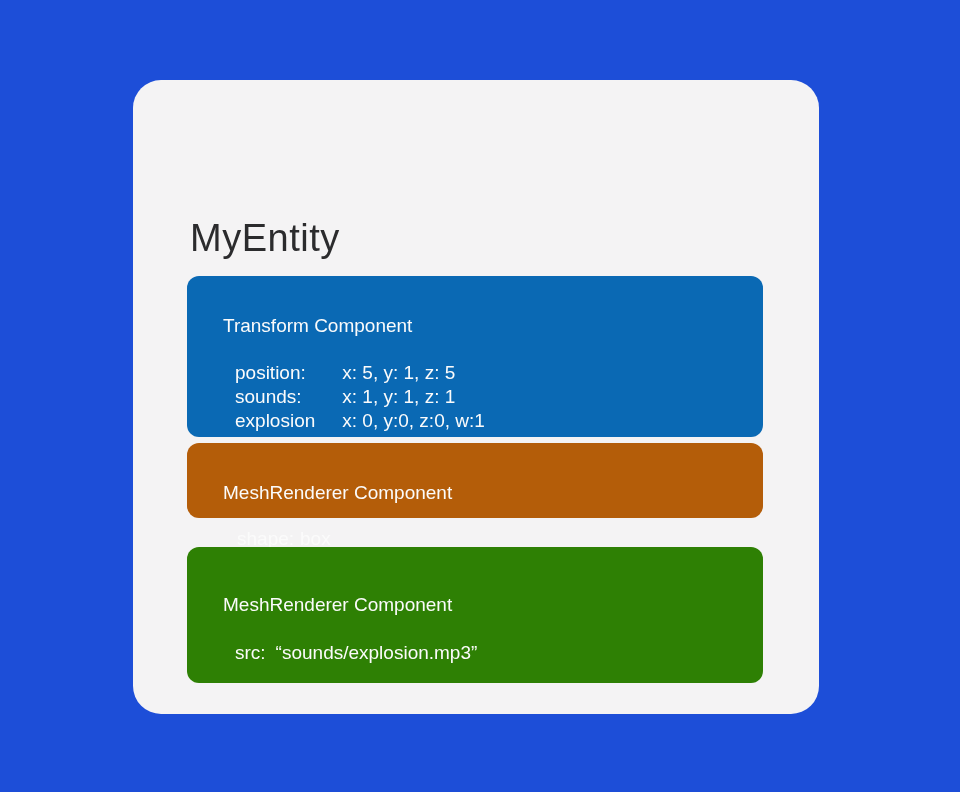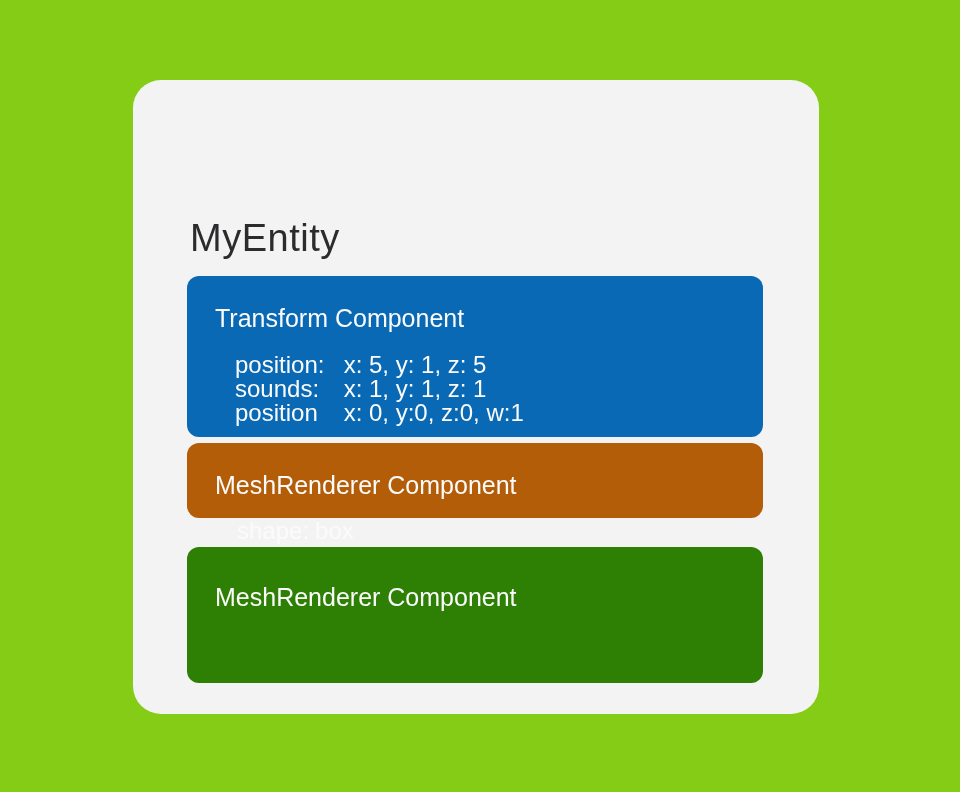--- a/index.html
+++ b/index.html
@@ -45,79 +45,84 @@
     left: 54px;
     width: 576px;
     border-radius: 12px;
     color: #fbfbfb;
   }
   .component.transform { top: 196px; height: 161px; }
   .component.mesh      { top: 363px; height: 75px;  }
   .component.audio     { top: 467px; height: 136px; }
 
   .comp-title {
-    margin: 8px;
+    margin: 16px;
     padding: 22px 0 0 20px;
-    font-size: 25px;
+    font-size: 19px;
     line-height: 24px;
   }
   .audio .comp-title { padding-top: 30px; }
 
   .rows {
     margin: 23px 0 0 48px;
-    font-size: 24px;
+    font-size: 19px;
     line-height: 24px;
   }
   .mesh .rows  { margin-top: 22px; margin-left: 50px; }
   .audio .rows { margin-top: 24px; }
 
   .row { white-space: nowrap; }
   .cols .lbl {
     display: inline-block;
     width: 102px;
   }
   .mesh .lbl  { margin-right: 6px; }
   .audio .lbl { margin-right: 10px; }
 </style>
 </head>
 <body>
 
-<div class="stage" style="background-color: #84cc16;">
+<div class="stage" style="background-color: #1d4ed8;">
 
   <div class="entity-card" style="background-color: rgb(244, 243, 244);">
 
     <div class="entity-title">MyEntity</div>
 
     <div class="entity-id">id :1023</div>
 
     <div class="component transform" style="background-color: rgb(10, 105, 180);">
       <div class="comp-title">Transform Component</div>
       <div class="rows cols">
         <div class="row">
           <span class="lbl">position:</span>
           <span class="val">x: 5, y: 1, z: 5</span>
         </div>
         <div class="row">
           <span class="lbl">sounds:</span>
           <span class="val">x: 1, y: 1, z: 1</span>
         </div>
         <div class="row">
-          <span class="lbl">position</span>
+          <span class="lbl">explosion</span>
           <span class="val">x: 0, y:0, z:0, w:1</span>
         </div>
       </div>
     </div>
 
     <div class="component mesh" style="background-color: rgb(180, 93, 9);">
       <div class="comp-title">MeshRenderer Component</div>
       <div class="rows">
         <div class="row">
           <span class="lbl">shape:</span><span class="val">box</span>
         </div>
       </div>
     </div>
 
     <div class="component audio" style="background-color: rgb(46, 128, 4);">
       <div class="comp-title">MeshRenderer Component</div>
+      <div class="rows">
+        <div class="row">
+          <span class="lbl">src:</span><span class="val">“sounds/explosion.mp3”</span>
+        </div>
+      </div>
     </div>
 
   </div>
 </div>
 
 </body></html>

